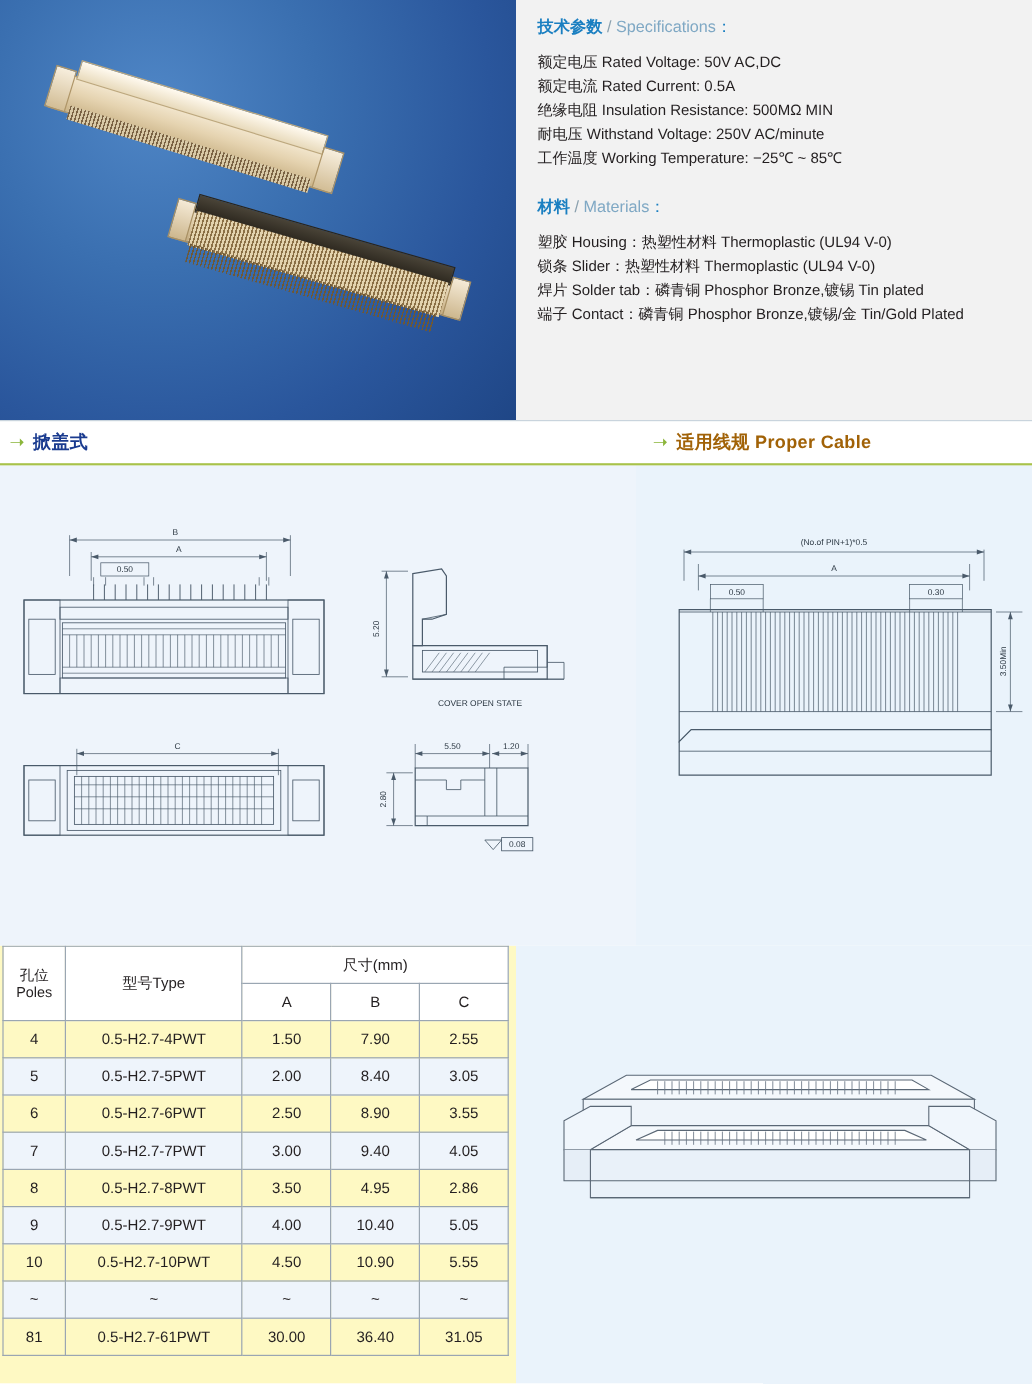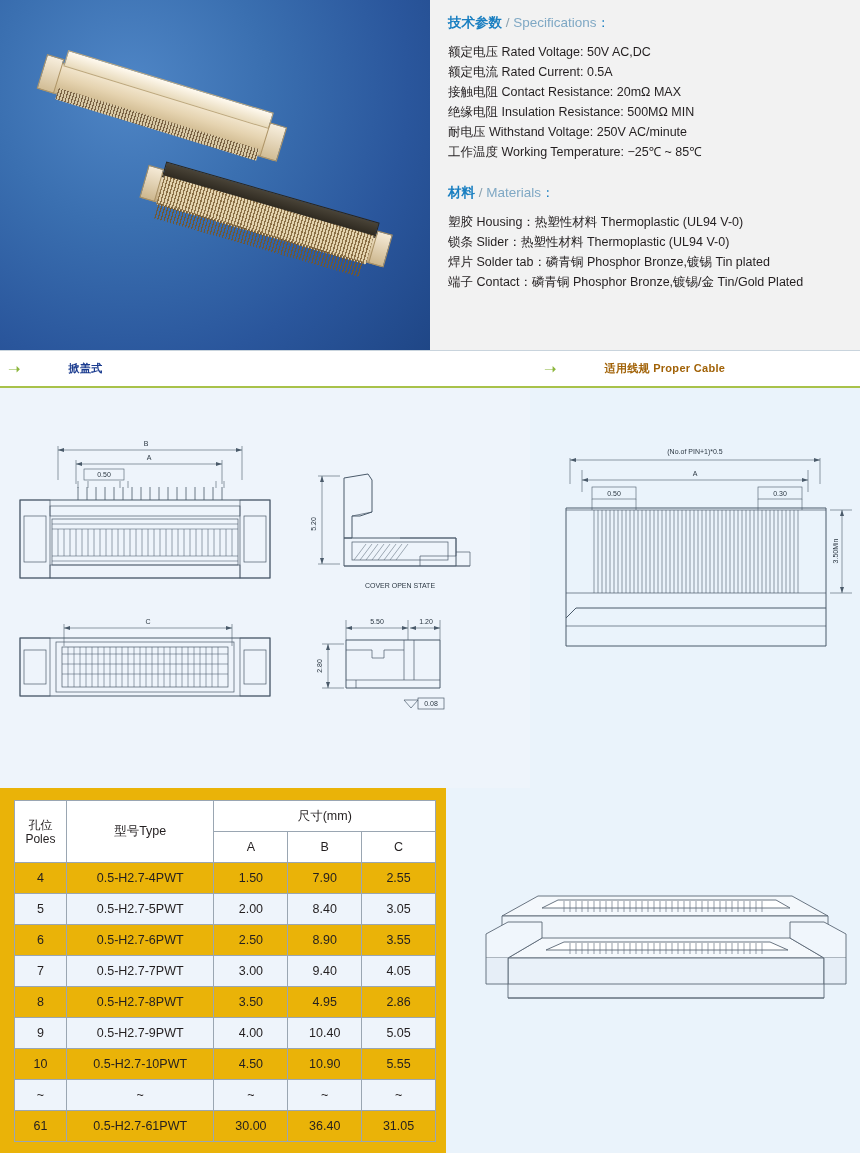--- a/index.html
+++ b/index.html
@@ -146,25 +146,24 @@
   }
   .band-left { width: 530px; padding-left: 8px; }
   .band-right { width: 330px; padding-left: 14px; }
   .arrow {
     color: #8cb63c;
     font-size: 15px;
     margin-right: 7px;
     line-height: 1;
   }
   .band-title {
-    font-size: 11px;
+    font-size: 15px;
     font-weight: bold;
     color: #1a3b8f;
     letter-spacing: .3px;
-    margin-left: 41px;
   }
   .band-title.blue2 { color: #a16207; }
 
   
   .draw-row {
     display: flex;
     width: 860px;
     height: 400px;
   }
   .draw-left {
@@ -181,22 +180,22 @@
   }
 
   
   .bottom-row {
     display: flex;
     width: 860px;
     height: 365px;
   }
   .table-wrap {
     width: 446px;
-    padding: 12px;
-    background: #eab308;
+    padding: 0;
+    background: #fef9c3;
   }
   table.spec-table {
     border-collapse: collapse;
     width: 422px;
     margin-left: 2px;
     font-size: 12.5px;
   }
   table.spec-table th, table.spec-table td {
     border: 1px solid #9aa6b2;
     text-align: center;
@@ -253,21 +252,20 @@
   </div>
 
   <div class="spec-panel">
     <div class="spec-head">
       <span class="cn">技术参数</span>
       <span class="sep">/</span>
       <span class="en">Specifications</span><span class="colon">：</span>
     </div>
     <div class="spec-line">额定电压 Rated Voltage: 50V AC,DC</div>
     <div class="spec-line">额定电流 Rated Current: 0.5A</div>
-    <div class="spec-line">接触电阻 Contact Resistance: 20mΩ MAX</div>
     <div class="spec-line">绝缘电阻 Insulation Resistance: 500MΩ MIN</div>
     <div class="spec-line">耐电压 Withstand Voltage: 250V AC/minute</div>
     <div class="spec-line">工作温度 Working Temperature: −25℃ ~ 85℃</div>
 
     <div class="spec-gap"></div>
 
     <div class="spec-head">
       <span class="cn">材料</span>
       <span class="sep">/</span>
       <span class="en">Materials</span><span class="colon">：</span>
@@ -665,21 +663,21 @@
           <td>5.55</td>
         </tr>
         <tr>
           <td>~</td>
           <td class="td-type">~</td>
           <td>~</td>
           <td>~</td>
           <td>~</td>
         </tr>
         <tr>
-          <td>61</td>
+          <td>81</td>
           <td class="td-type">0.5-H2.7-61PWT</td>
           <td>30.00</td>
           <td>36.40</td>
           <td>31.05</td>
         </tr>
       </tbody>
     </table>
   </div>
 
   <div class="render-panel">

